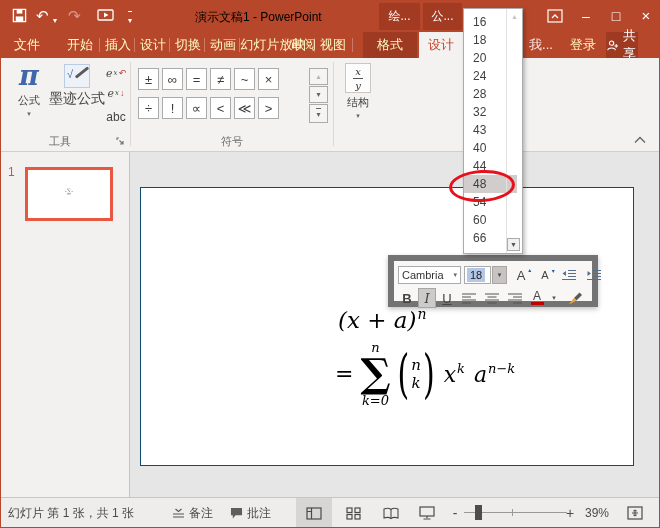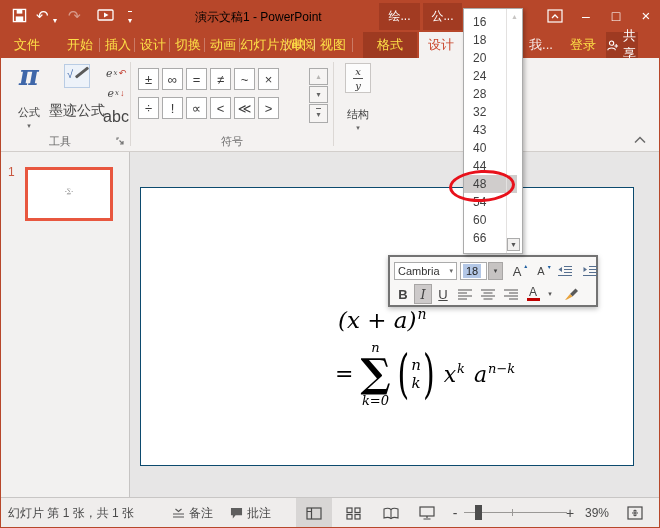--- a/index.html
+++ b/index.html
@@ -11,32 +11,32 @@
   .titlebar{position:absolute;left:0;top:0;width:660px;height:32px;background:#B7472A;color:#fff}
   .qat-ic{position:absolute;top:8px;color:#fff;font-size:14px;line-height:16px;cursor:default}
   .qat-dim{opacity:.45}
   .mini-arrow{font-size:8px;color:#fff}
   .title-text{position:absolute;left:195px;top:9px;font-size:12px;color:#000000;white-space:nowrap}
   .winctl{position:absolute;top:0;height:32px;width:28px;text-align:center;line-height:32px;color:#fff;font-size:14px}
   .ctx-chip{position:absolute;top:3px;height:27px;line-height:27px;text-align:center;
             background:#A23B22;color:#fff;font-size:12px;white-space:nowrap;overflow:hidden}
   
   .tabrow{position:absolute;left:0;top:32px;width:660px;height:26px;background:#B7472A}
-  .tab{position:absolute;top:0;height:26px;line-height:26px;text-align:center;color:#fde047;font-size:13px;white-space:nowrap}
+  .tab{position:absolute;top:0;height:26px;line-height:26px;text-align:center;color:#fef9c3;font-size:13px;white-space:nowrap}
   .tab-sep{position:absolute;top:6px;height:14px;width:1px;background:rgba(255,255,255,.28)}
   .tab-format{background:#9E3A21}
   .tab-active{background:#F4F2F1;color:#C8442B}
   .share-chip{position:absolute;top:0;height:26px;background:#9E3A21;color:#fff;font-size:13px;
               display:flex;align-items:center;justify-content:center;gap:4px}
   
   .ribbon{position:absolute;left:0;top:58px;width:660px;height:93px;background:#F4F2F1;border-bottom:1px solid #D2CECB}
   .grp-sep{position:absolute;top:4px;height:84px;width:1px;background:#DCD8D5}
   .grp-label{position:absolute;top:76px;font-size:11px;color:#696969;text-align:center}
   .bigbtn{position:absolute;top:3px;display:flex;flex-direction:column;align-items:center;justify-content:flex-start;cursor:pointer}
-  .bigbtn .lbl{font-size:11px;color:#444;margin-top:14px;white-space:nowrap}
+  .bigbtn .lbl{font-size:11px;color:#444;margin-top:2px;white-space:nowrap}
   .dd{font-size:7px;color:#666;line-height:7px;margin-top:2px}
   .pi{font-family:"DejaVu Serif",serif;font-style:italic;font-size:27px;line-height:30px;color:#3F67A9;font-weight:bold}
   .inkicon{width:24px;height:22px;position:relative;background:#EDF2F9;border:1px solid #B9CCE4}
   .inkicon .chk{position:absolute;left:2px;top:2px;font-size:11px;color:#3F67A9;line-height:14px}
   .inkicon .pen{position:absolute;right:-1px;top:6px;width:16px;height:3px;background:#5A5A5A;transform:rotate(-38deg);border-radius:1px}
   .smbtn{position:absolute;left:103px;width:26px;height:18px;display:flex;align-items:center;justify-content:center;gap:1px;font-size:11px;color:#444;cursor:pointer}
   .smbtn .e{font-family:"DejaVu Serif",serif;font-style:italic}
   .smbtn .sup{font-size:7px;vertical-align:4px;font-family:"DejaVu Serif",serif;font-style:italic}
   .smbtn .red{color:#C0392B;font-size:9px}
   .sym{position:absolute;width:21px;height:22px;background:#fff;border:1px solid #ABABAB;
@@ -74,21 +74,21 @@
   .dd-item{height:18px;line-height:18px;padding-left:9px;font-size:12px;color:#3F3F3F;width:44px;cursor:pointer}
   .dd-items{position:absolute;left:0;top:4px}
   .dd-item.sel{background:#D0CDCC}
   .dd-scroll{position:absolute;right:0;top:0;width:15px;height:244px;border-left:1px solid #E3E1E0}
   .dd-up{position:absolute;left:1px;top:2px;width:13px;height:12px;font-size:7px;color:#C7C5C3;text-align:center;line-height:12px}
   .dd-down{position:absolute;left:0px;bottom:2px;width:13px;height:13px;background:#F2F1F0;border:1px solid #ABABAB;box-sizing:border-box;
            font-size:7px;color:#555;text-align:center;line-height:11px;cursor:pointer}
   .red-ellipse{position:absolute;left:449px;top:170px;width:60px;height:26px;border:3px solid #E8111B;border-radius:50%;
                transform:rotate(-3deg);z-index:70;pointer-events:none}
   
-  .minibar{position:absolute;left:388px;top:255px;width:210px;height:52px;background:#F8F7F6;border:2px solid #737373;
+  .minibar{position:absolute;left:388px;top:255px;width:210px;height:52px;background:#F8F7F6;border:6px solid #737373;
            box-sizing:border-box;box-shadow:0 2px 5px rgba(0,0,0,.25);z-index:55}
   .mb-row{position:absolute;left:4px;display:flex;align-items:center}
   .combo{display:flex;align-items:center;background:#fff;border:1px solid #ABABAB;height:18px;box-sizing:border-box}
   .combo .nm{font-size:11px;color:#333;padding:0 3px;white-space:nowrap}
   .combo .ar{font-size:7px;color:#666;padding:0 3px}
   .size-input{width:27px;height:18px;background:#fff;border:1px solid #ABABAB;box-sizing:border-box;display:flex;align-items:center}
   .size-input .val{font-size:11px;color:#222;background:#B3C7E6;padding:1px 3px;margin-left:2px}
   .size-arrow{width:15px;height:18px;background:#C6C3C2;border:1px solid #A8A6A5;box-sizing:border-box;margin-left:1px;
               font-size:7px;color:#444;text-align:center;line-height:16px;cursor:pointer}
   .mbtn{height:20px;display:flex;align-items:center;justify-content:center;cursor:pointer;color:#444}
@@ -198,21 +198,21 @@
   <div class="smbtn" style="top:6px">
     <span class="e">e</span>
       <span class="sup">x</span>
       <span class="red">↶</span>
   </div>
   <div class="smbtn" style="top:26px">
     <span class="e">e</span>
       <span class="sup">x</span>
       <span class="red">↓</span>
   </div>
-  <div class="smbtn" style="top:50px;font-size:16px">
+  <div class="smbtn" style="top:50px;font-size:12px">
     <span>abc</span>
   </div>
   <div class="grp-label" style="left:4px;width:112px">工具</div>
   <span class="launcher" style="left:116px;top:79px">
     <svg width="9" height="9" viewBox="0 0 9 9">
         <path d="M1 3 V1 H3" fill="none" stroke="#777" stroke-width="1.2"></path>
         <path d="M3.5 3.5 L7 7 M7 4 V7 H4" fill="none" stroke="#777" stroke-width="1.2"></path>
       </svg>
   </span>
   <span class="grp-sep" style="left:130px"></span>

